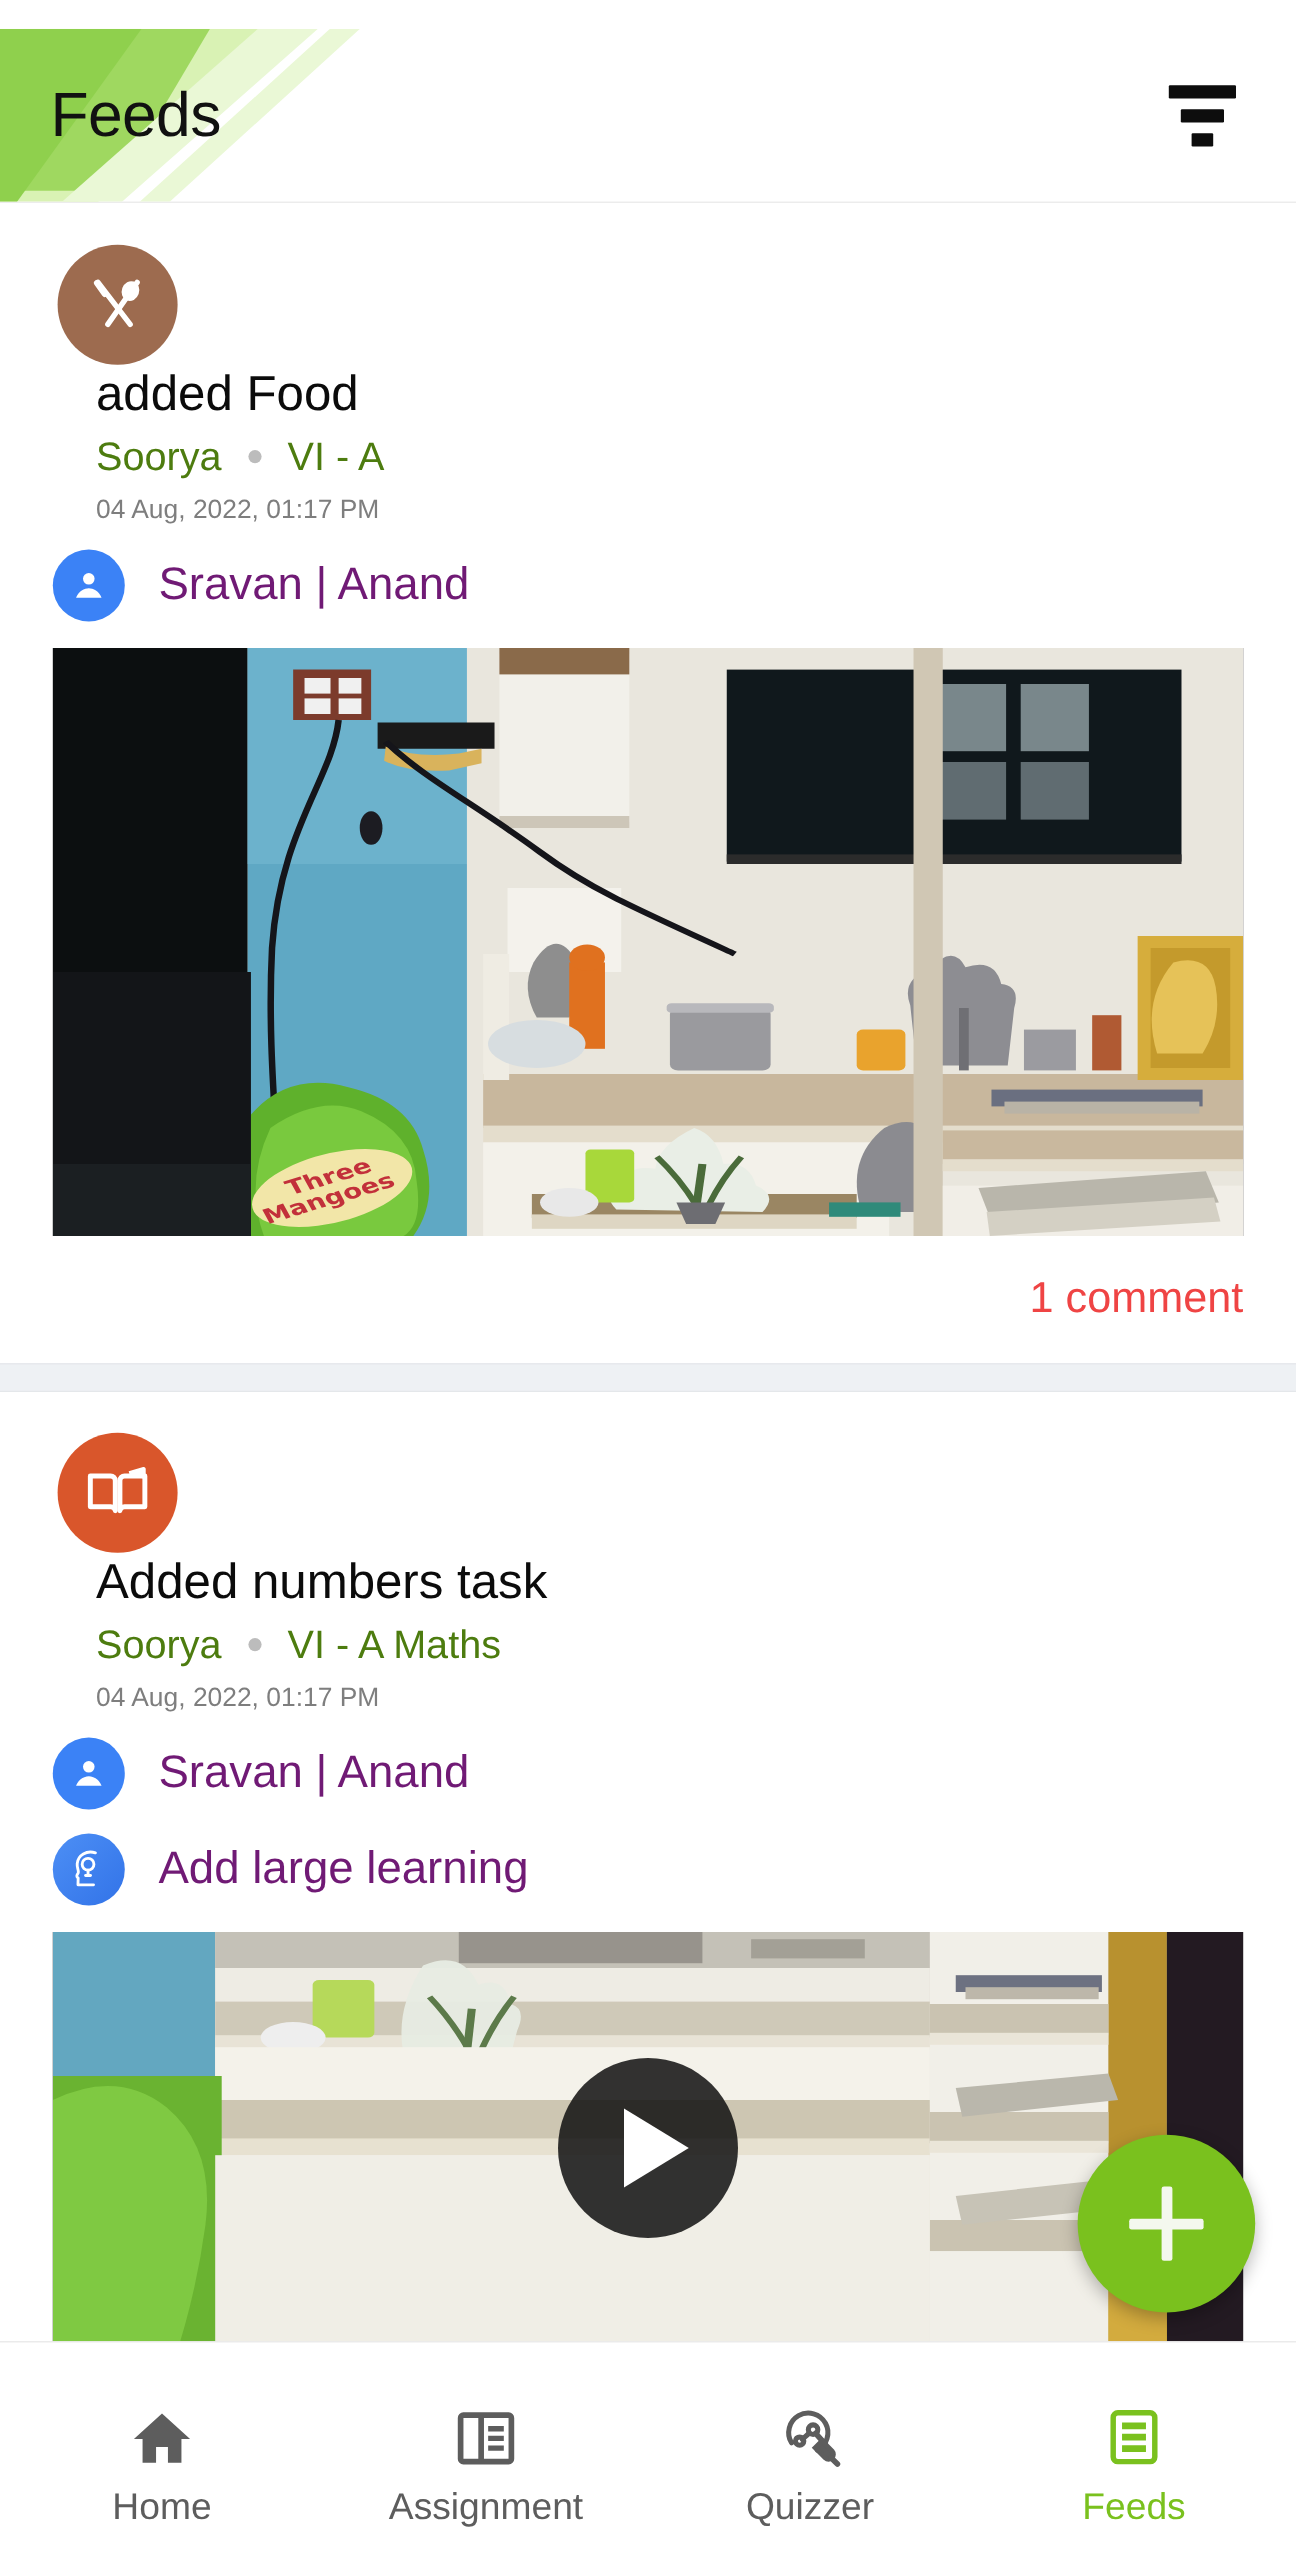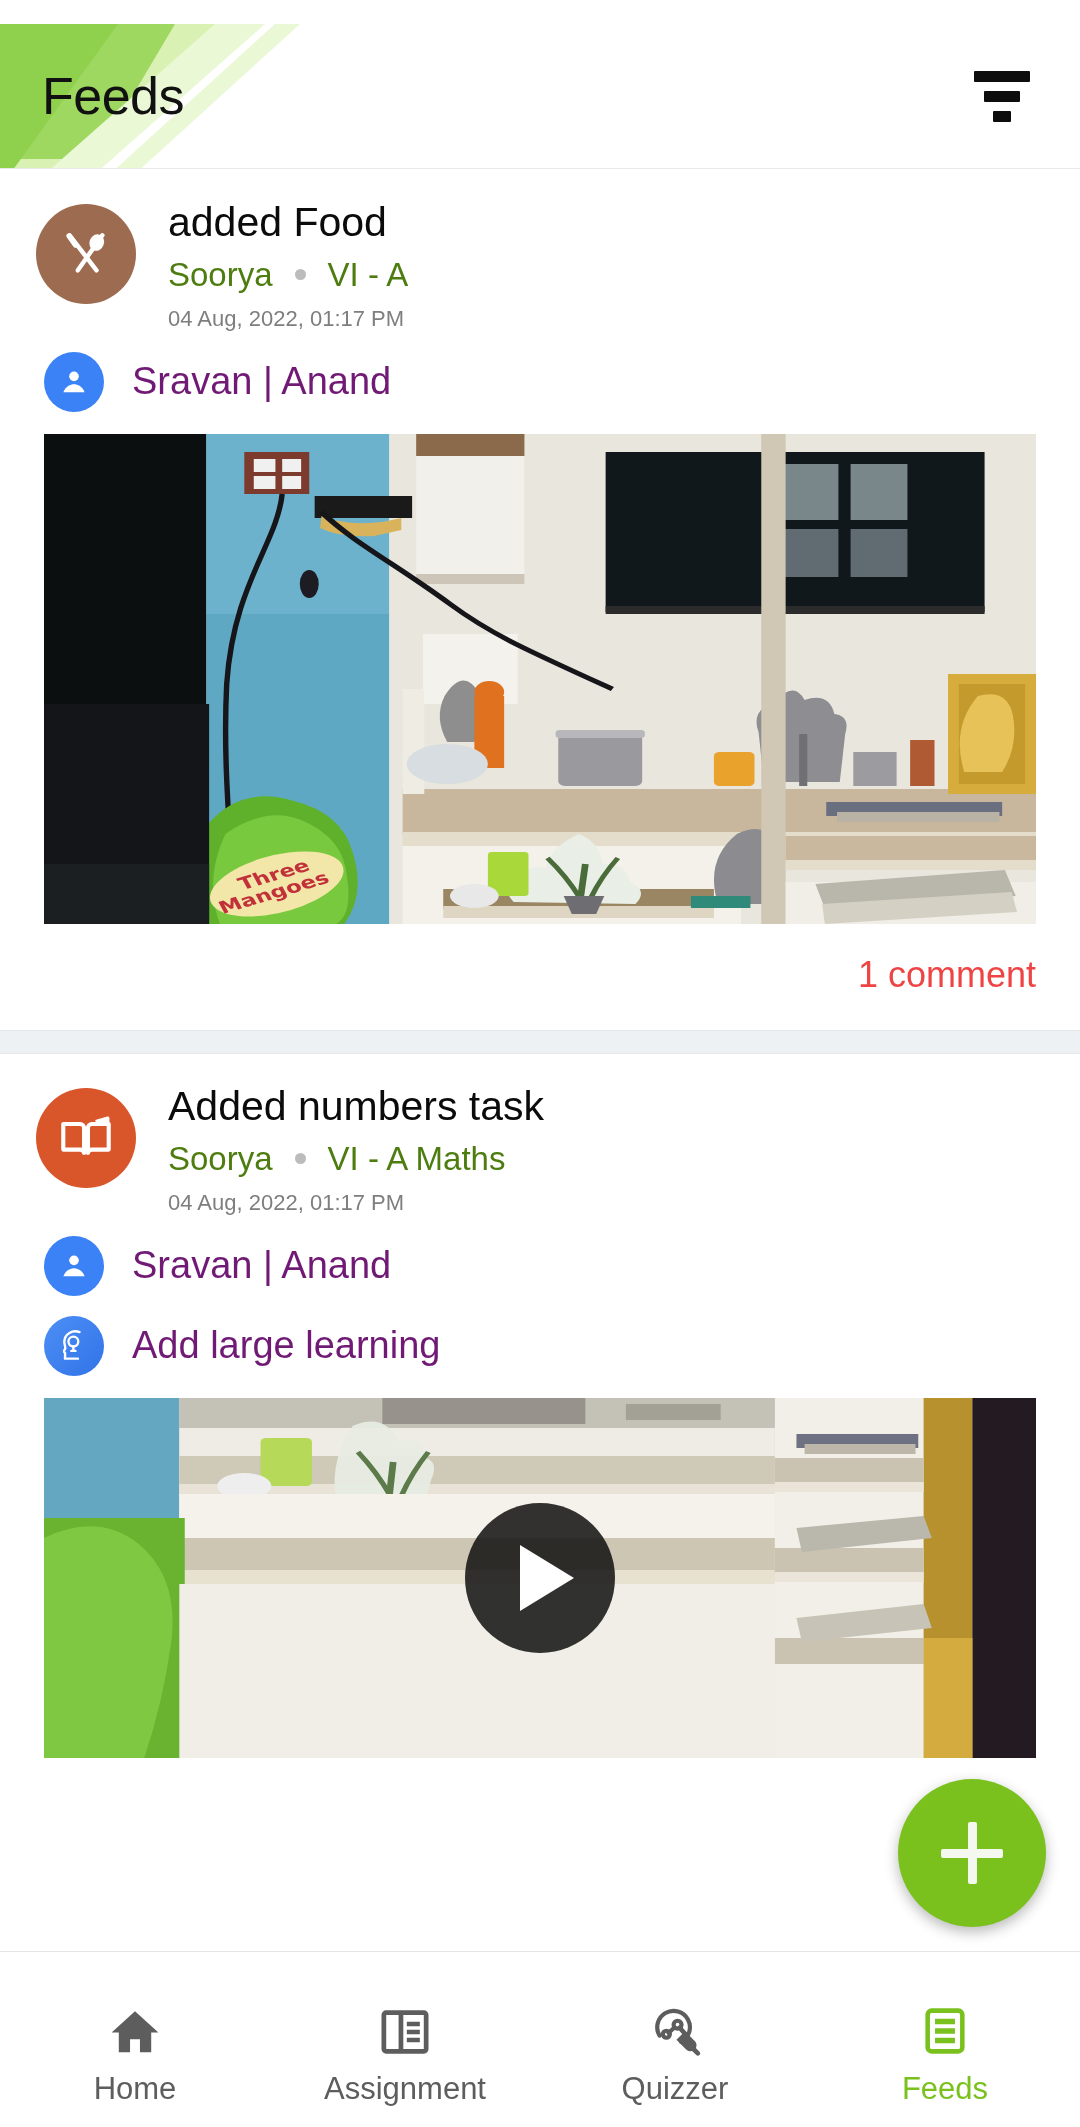--- a/index.html
+++ b/index.html
@@ -31,21 +31,21 @@
   .filter-btn i { display:block; background:#0d0d0d; border-radius:1px; }
   .filter-btn i:nth-child(1){ width:56px; height:11px; }
   .filter-btn i:nth-child(2){ width:36px; height:11px; }
   .filter-btn i:nth-child(3){ width:18px; height:11px; }
 
   
   .feed { position:absolute; top:146px; left:0; right:0; bottom:172px; overflow:hidden; background:#fff; }
   .post { background:#fff; padding:0 0 0 0; }
   .post-gap { height:24px; background:#eef1f4; border-top:1px solid #e4e7ea; border-bottom:1px solid #e4e7ea; }
 
-  .post-head { display:flex; align-items:flex-start; padding:28px 0 0 36px; }
+  .post-head { display:flex; align-items:flex-start; padding:28px 0 0 48px;flex-direction:column; }
   .badge {
     width:100px; height:100px; border-radius:50%;
     display:flex; align-items:center; justify-content:center;
     flex:0 0 auto; margin-top:6px;
   }
   .badge svg { display:block; }
   .head-txt { margin-left:32px; padding-top:2px; }
   .post-title { font-size:41px; color:#0b0b0b; font-weight:400; line-height:1.12; }
   .post-meta { margin-top:10px; font-size:33px; color:#4d7c0f; display:flex; align-items:center; }
   .post-meta .dot { width:11px; height:11px; border-radius:50%; background:#bcbcbc; margin:0 22px; display:inline-block; }

